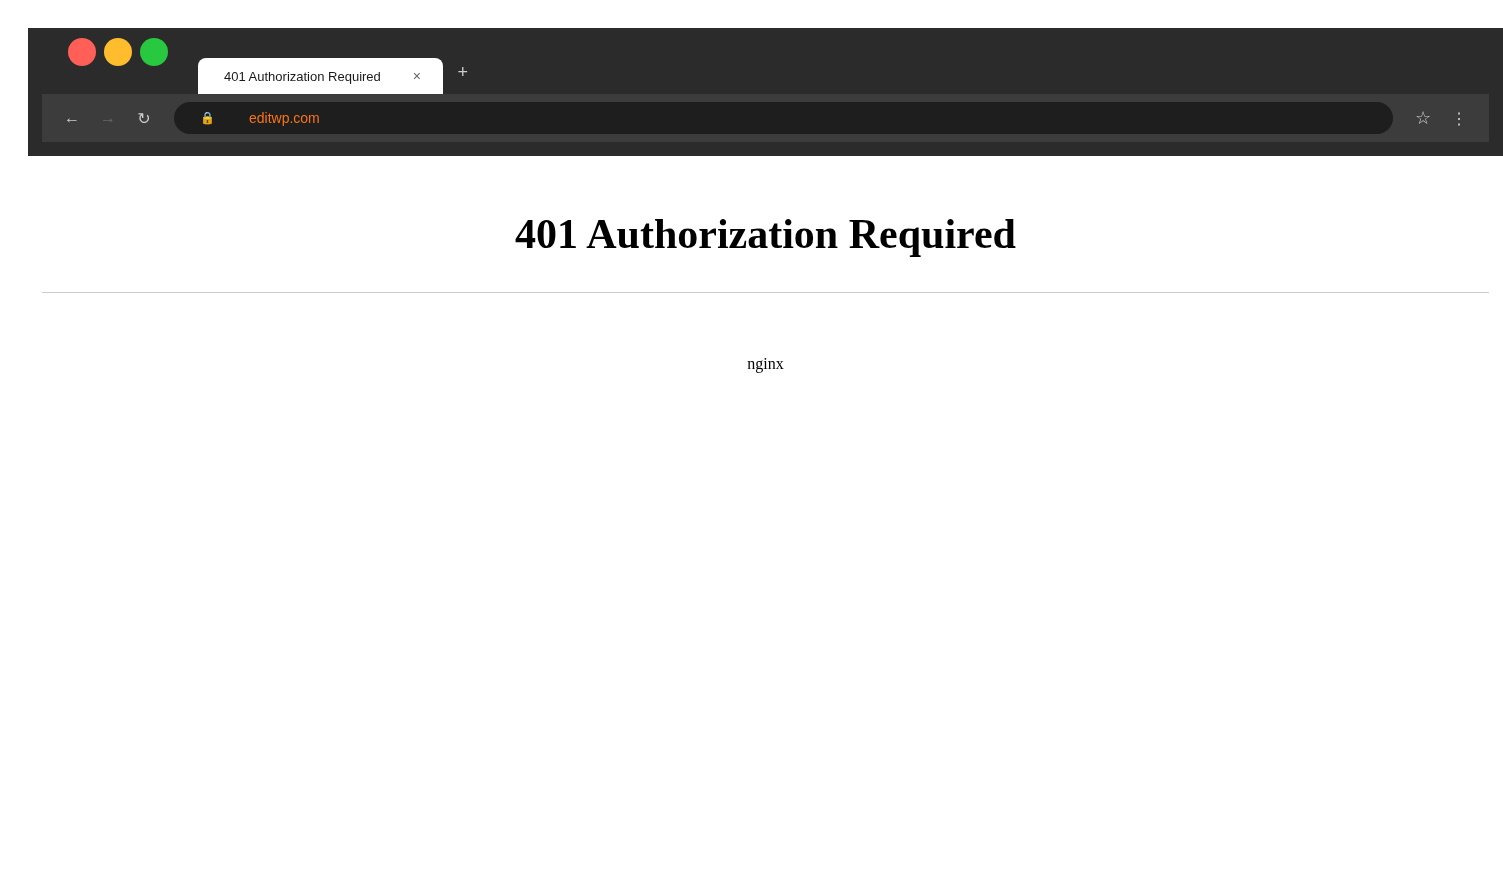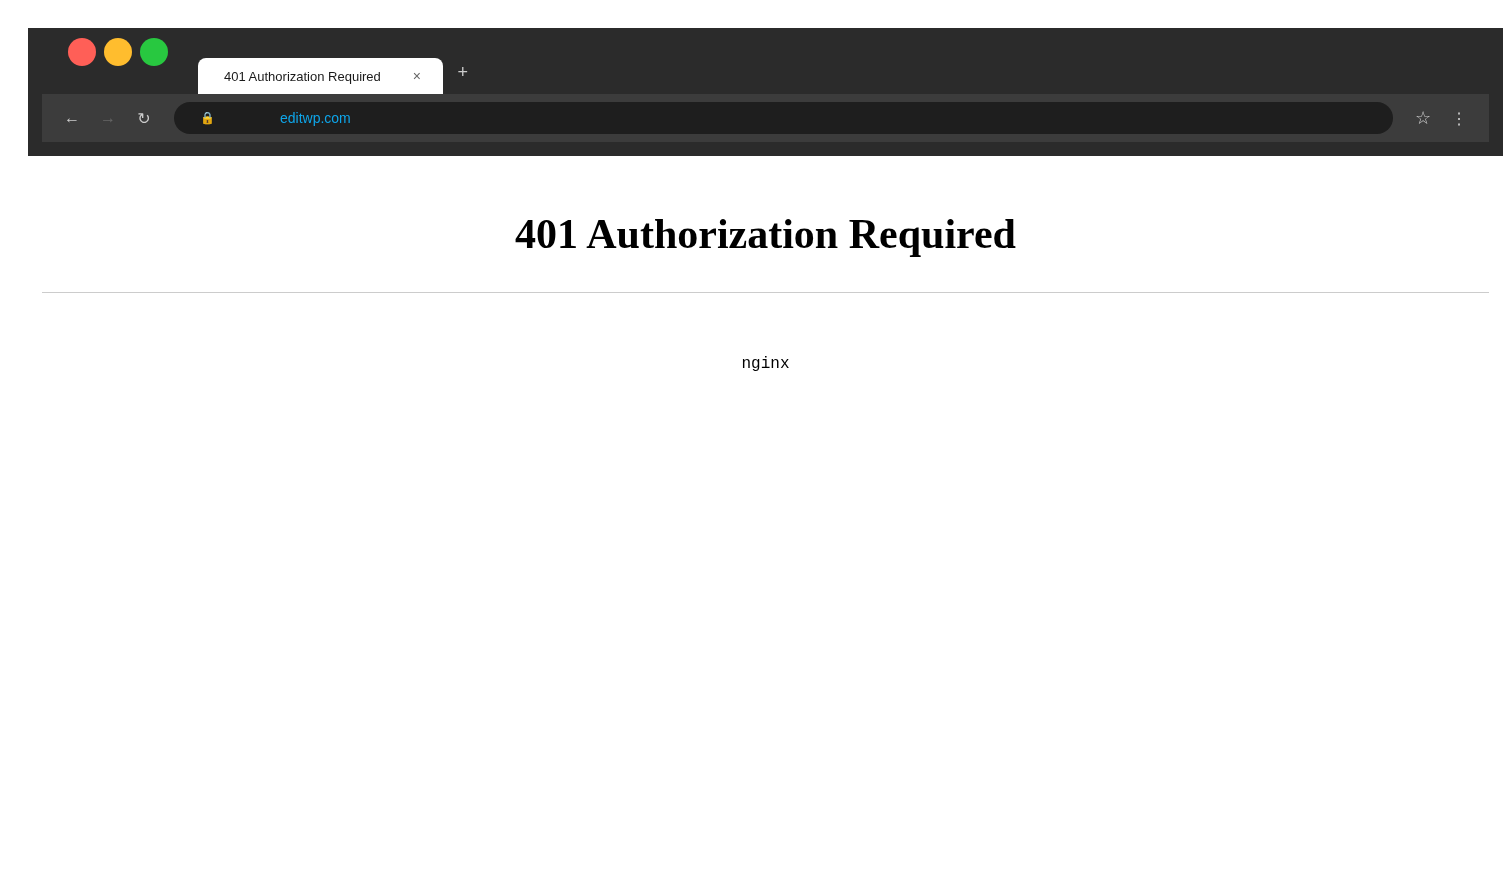--- a/index.html
+++ b/index.html
@@ -138,24 +138,23 @@
       gap: 6px;
       margin: 0 8px;
     }
 
     .lock-icon {
       color: #aaa;
       font-size: 12px;
     }
 
     .address-text {
-      color: #0ea5e9;
+      color: #f97316;
       font-size: 14px;
       flex: 1;
-      margin-left: 31px;
     }
 
     .star-btn {
       width: 28px;
       height: 28px;
       border: none;
       background: transparent;
       color: #ccc;
       font-size: 18px;
       cursor: pointer;
@@ -199,21 +198,21 @@
     }
 
     .divider {
       width: 100%;
       border: none;
       border-top: 1px solid #cccccc;
       margin-bottom: 20px;
     }
 
     .server-label {
-      font-family: Liberation Mono, monospace;
+      font-family: Liberation Serif, serif;
       font-size: 16px;
       color: #000000;
       text-align: left;
     }
   </style>
 </head>
 <body>
 
 <div class="browser-chrome">
 

